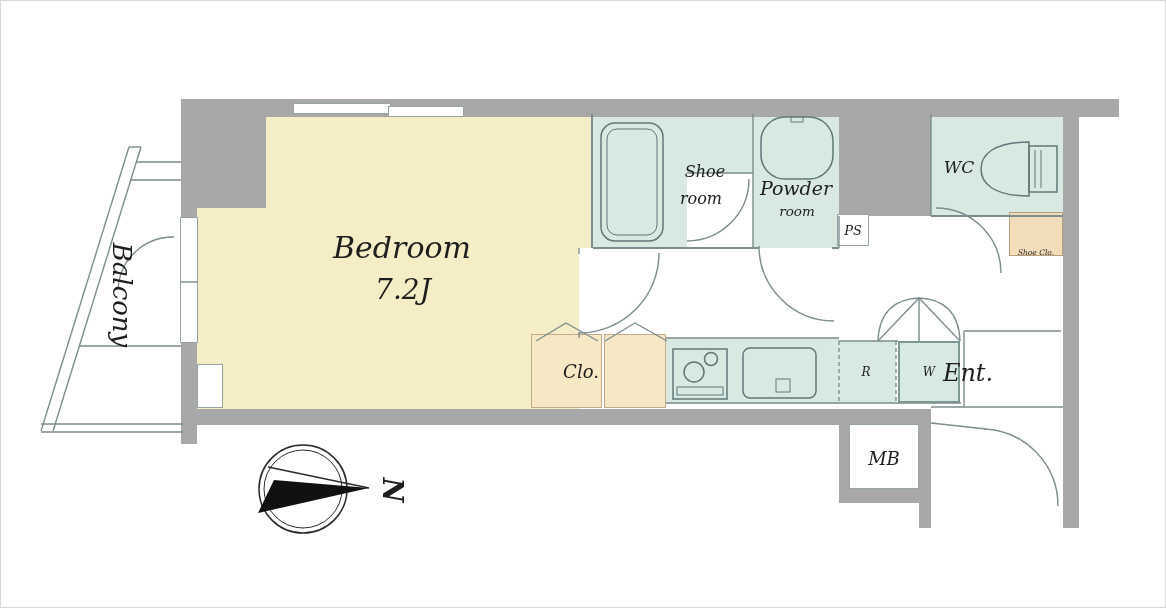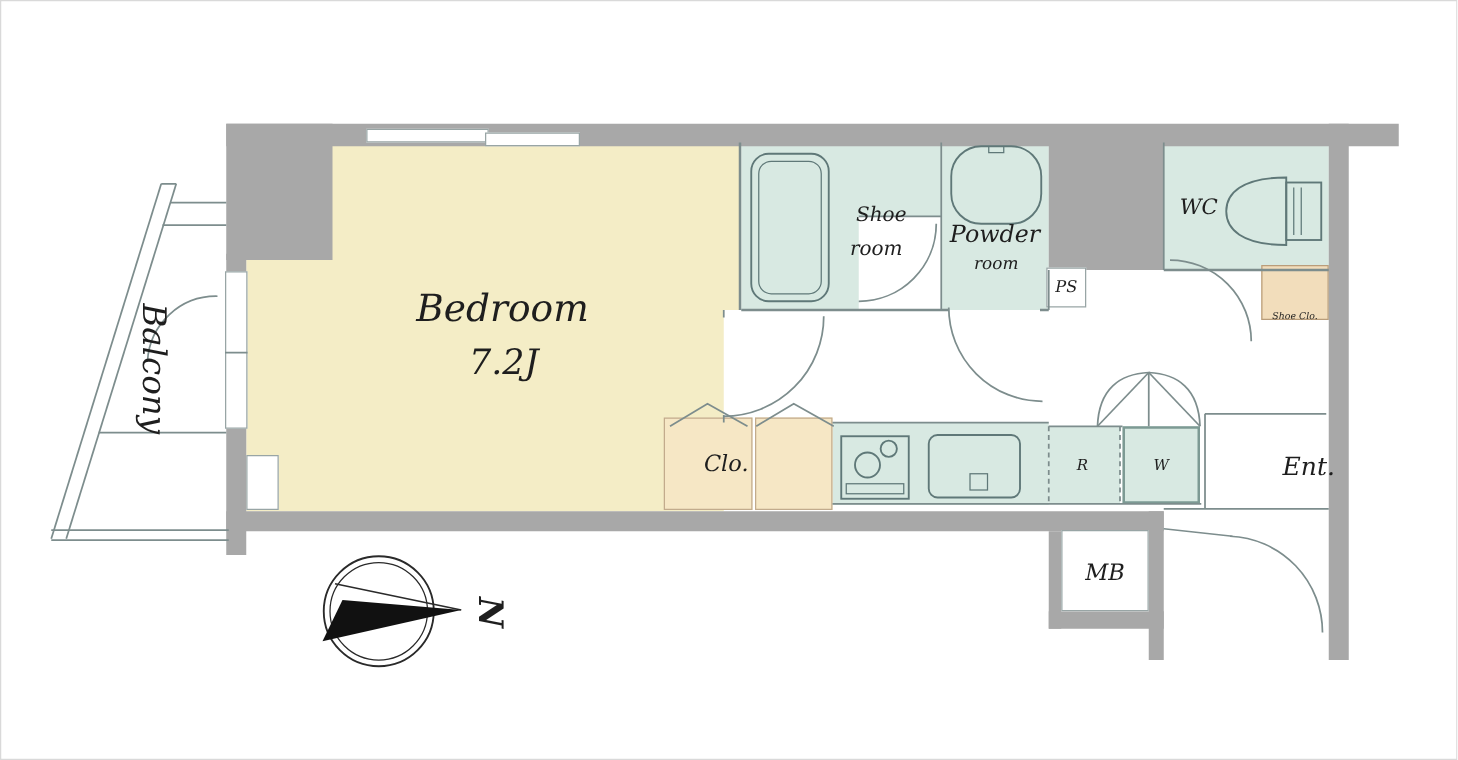--- a/index.html
+++ b/index.html
@@ -145,17 +145,17 @@
   <div class="lbl" style="left:704px;top:171px;font-size:16px;">Shoe</div>
   <div class="lbl" style="left:700px;top:198px;font-size:16px;">room</div>
   <div class="lbl" style="left:795px;top:187px;font-size:19px;">Powder</div>
   <div class="lbl" style="left:796px;top:211px;font-size:13.5px;">room</div>
   <div class="lbl" style="left:958px;top:166px;font-size:17px;">WC</div>
   <div class="lbl" style="left:1035px;top:232px;font-size:7.5px;margin-top:20px;">Shoe Clo.</div>
   <div class="lbl" style="left:852px;top:229px;font-size:13px;">PS</div>
   <div class="lbl" style="left:564px;top:371px;font-size:18px;margin-left:16px;">Clo.</div>
   <div class="lbl" style="left:865px;top:371px;font-size:12px;">R</div>
   <div class="lbl" style="left:928px;top:371px;font-size:12px;">W</div>
-  <div class="lbl" style="left:1046px;top:372px;font-size:20px;font-style:italic;">Ent.</div>
+  <div class="lbl" style="left:967px;top:372px;font-size:24px;font-style:italic;">Ent.</div>
   <div class="lbl" style="left:883px;top:458px;font-size:18px;text-align:right;">MB</div>
   <div class="lbl rot" style="left:391px;top:489px;font-size:27px;font-weight:600;">N</div>
 
 </div>
 
 </body></html>

